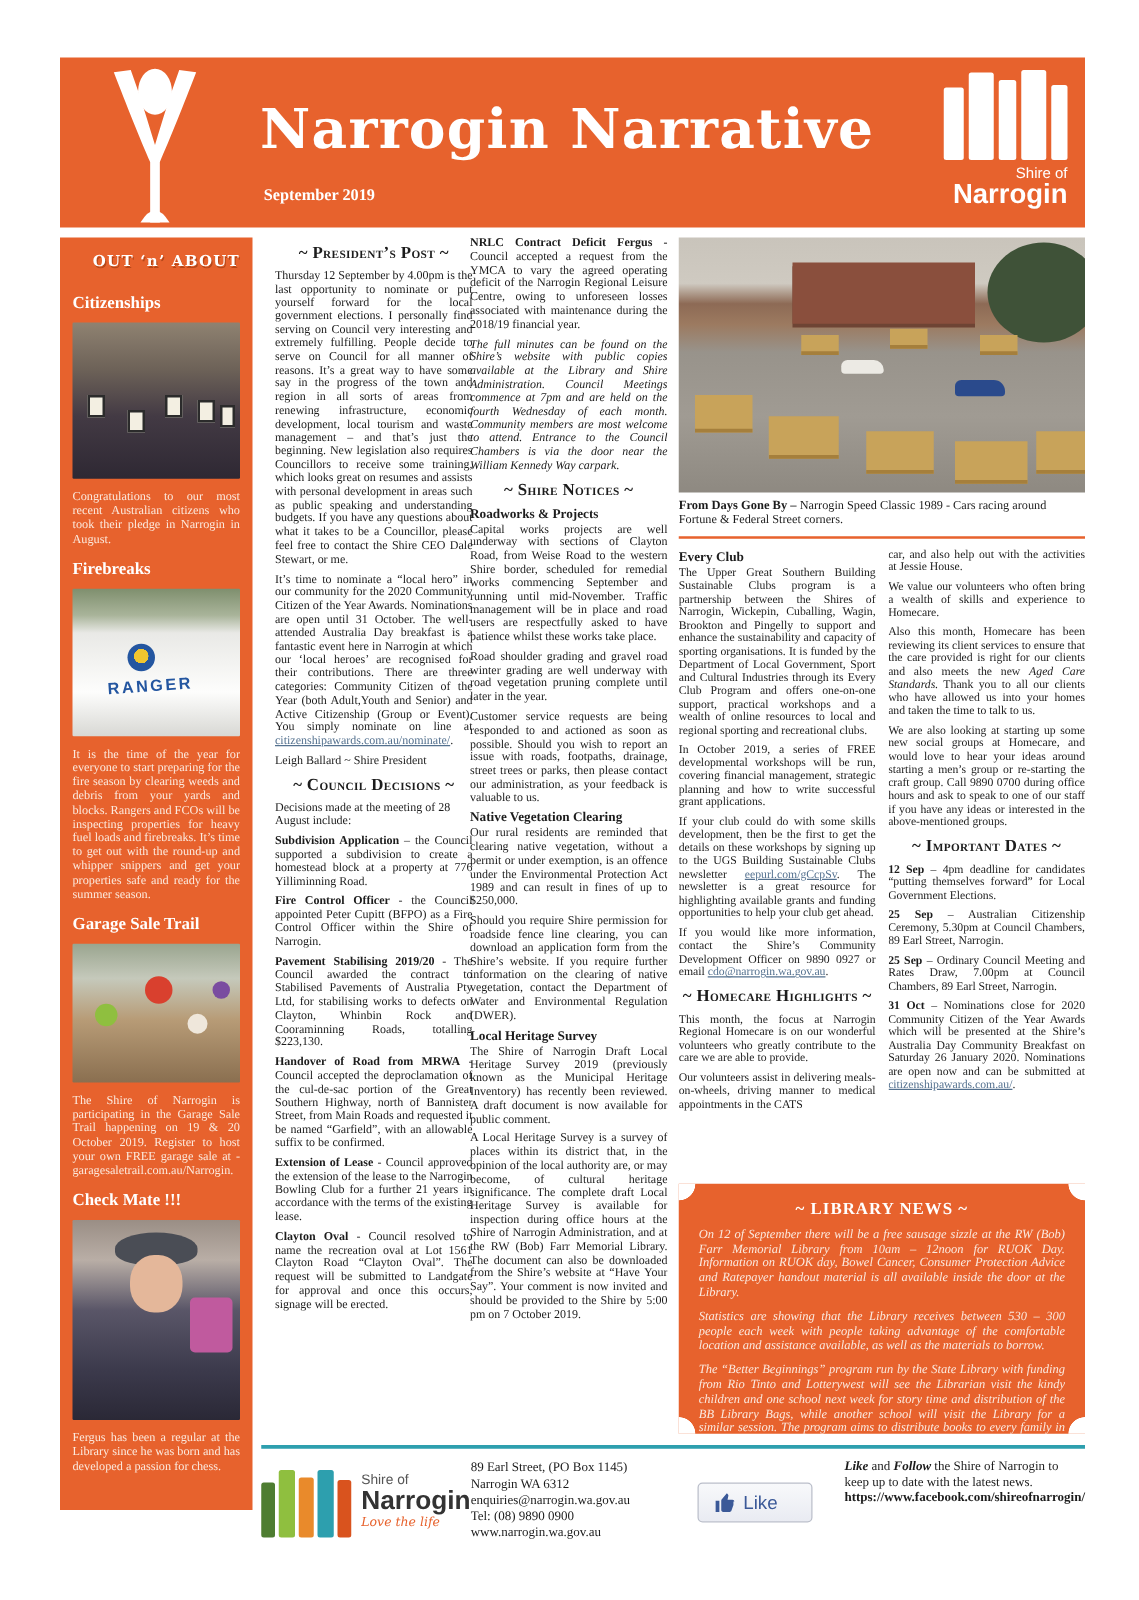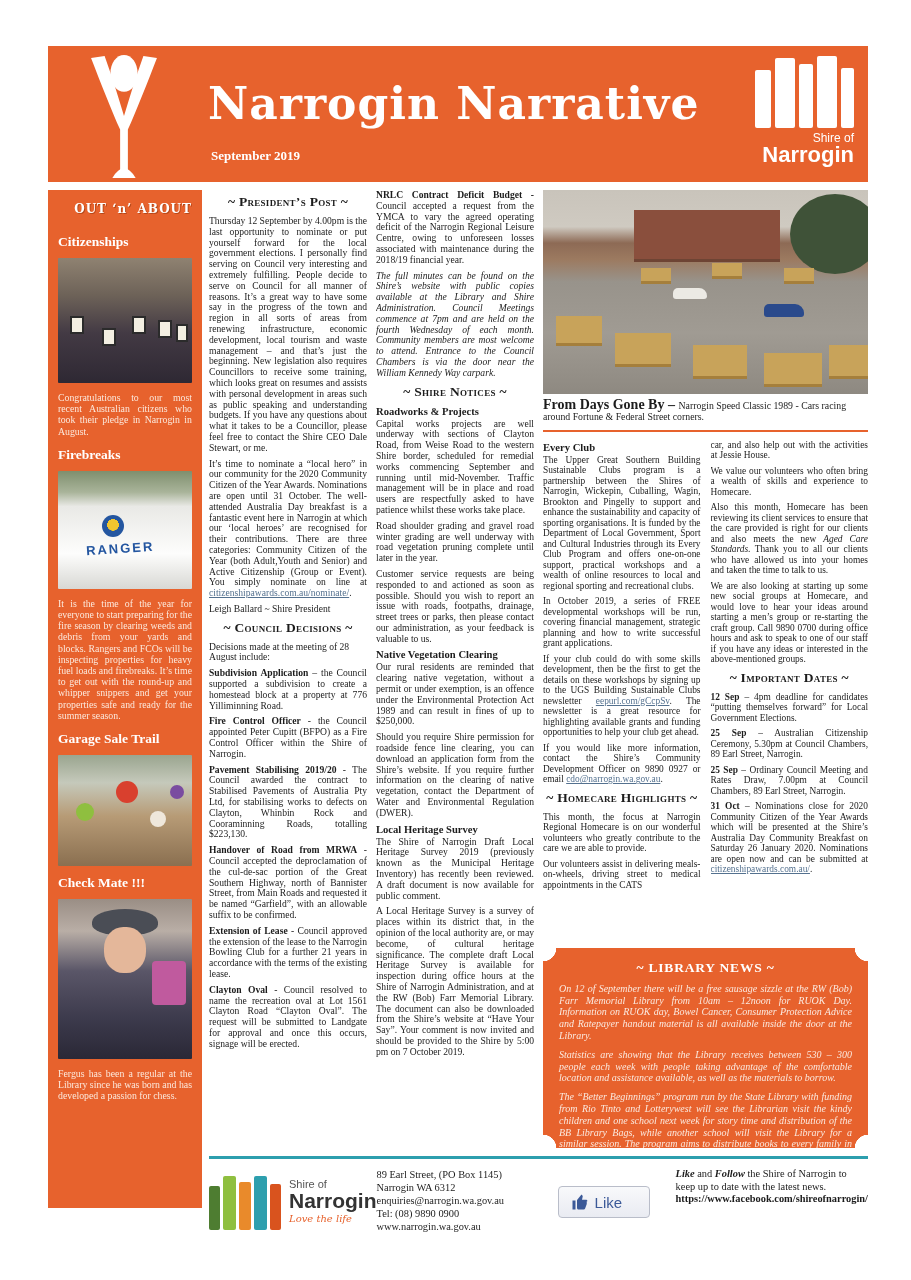--- a/index.html
+++ b/index.html
@@ -32,38 +32,38 @@
   .ph-garage { height:111px; background:linear-gradient(180deg,#9aa58f 0%,#c5c9bb 25%,#b79b76 55%,#8a6f50 100%);}
   .ph-garage .dot { position:absolute; border-radius:50%; }
   .ph-chess { height:160px; background:linear-gradient(180deg,#9a8e85 0%,#b9aea6 20%,#5a5668 45%,#3c3a4c 75%,#2a2836 100%); }
   .ph-chess .hat { position:absolute; left:34px; top:10px; width:66px; height:26px; border-radius:50% 50% 40% 40%; background:#4a4d55; }
   .ph-chess .face { position:absolute; left:46px; top:28px; width:42px; height:46px; border-radius:46%; background:#e4b79a; }
   .ph-chess .chair { position:absolute; right:6px; top:62px; width:34px; height:44px; background:#c05a9e; border-radius:4px; }
 
   
   .col { position:absolute; top:190px; height:968px; overflow:hidden; font-size:9.6px; line-height:10.8px; text-align:justify; }
   .col p { margin-bottom:5px; }
-  .col1 { left:209px; width:158px; }
+  .col1 { left:220px; width:158px; }
   .col2 { left:376px; width:158px; }
   .sec-head { font-weight:bold; font-variant-caps:small-caps; font-size:13.5px; line-height:15px; text-align:center; margin:4px 0 7px 0; letter-spacing:.3px; }
   .sub-head { font-weight:bold; font-size:10.6px; line-height:12px; margin:2px 0 1px 0; text-align:left; }
   .italic-note { font-style:italic; }
   a.doc-link { color:#54718f; text-decoration:underline; }
 
   
   .right-region { position:absolute; left:543px; top:190px; width:325px; height:968px; }
   .ph-speed { width:100%; height:204px; position:relative; overflow:hidden;
       background:linear-gradient(180deg,#c9c4bb 0%,#cfcac1 18%,#8d6a55 26%,#9c7a60 34%,#98938b 45%,#a09b93 70%,#8e8981 100%); }
   .ph-speed .building { position:absolute; left:28%; top:10%; width:45%; height:24%; background:#8a4f3d; box-shadow:0 3px 0 #6e4434; }
   .ph-speed .tree { position:absolute; right:-12px; top:2%; width:90px; height:80px; border-radius:50%; background:#3f5238; }
   .ph-speed .bale { position:absolute; background:#c8a35a; box-shadow:inset 0 -3px 0 #a57f3c; }
   .ph-speed .car-w { position:absolute; left:40%; top:48%; width:34px; height:11px; background:#eceae4; border-radius:5px 8px 3px 3px; }
   .ph-speed .car-b { position:absolute; left:68%; top:56%; width:40px; height:13px; background:#2a4a8c; border-radius:5px 9px 3px 3px; }
   .speed-cap { font-size:9.8px; line-height:11.4px; margin-top:5px; text-align:left; }
-  .speed-cap b { font-size:14px; }
+  .speed-cap b { font-size:10px; }
   .orange-rule { height:2px; background:#e7622d; margin:7px 0 8px 0; }
   .cols34 { display:flex; gap:10px; height:502px; overflow:hidden; margin-bottom:6px; }
   .c34 { width:158px; font-size:9.4px; line-height:10.5px; text-align:justify; overflow:hidden; }
   .c34 p { margin-bottom:5px; }
 
   
   .library-box { height:200px; background-color:#e7622d; color:#fbe9df; padding:12px 16px 10px 16px; overflow:hidden;
       background-image:
         radial-gradient(circle 13px at 0 0, #fff 13px, rgba(0,0,0,0) 13.5px),
         radial-gradient(circle 13px at 100% 0, #fff 13px, rgba(0,0,0,0) 13.5px),
@@ -139,20 +139,21 @@
     </div>
     <div class="sb-cap">It is the time of the year for everyone to start preparing for the fire season by clearing weeds and debris from your yards and blocks. Rangers and FCOs will be inspecting properties for heavy fuel loads and firebreaks. It’s time to get out with the round-up and whipper snippers and get your properties safe and ready for the summer season.</div>
 
     <div class="sb-head">Garage Sale Trail</div>
     <div class="sb-photo ph-garage">
       <div class="dot" style="left:18px;top:48px;width:18px;height:18px;background:#8fbf3f;"></div>
       <div class="dot" style="left:58px;top:26px;width:22px;height:22px;background:#d9402e;"></div>
       <div class="dot" style="left:92px;top:56px;width:16px;height:16px;background:#efe7db;"></div>
       <div class="dot" style="left:112px;top:30px;width:14px;height:14px;background:#7a4ca0;"></div>
     </div>
+    <div class="sb-cap">The Shire of Narrogin is participating in the Garage Sale Trail happening on 19 &amp; 20 October 2019. Register to host your own FREE garage sale at - garagesaletrail.com.au/Narrogin.</div>
 
     <div class="sb-head">Check Mate !!!</div>
     <div class="sb-photo ph-chess">
       <div class="hat"></div>
       <div class="face"></div>
       <div class="chair"></div>
     </div>
     <div class="sb-cap">Fergus has been a regular at the Library since he was born and has developed a passion for chess.</div>
   </aside>
 
@@ -168,21 +169,21 @@
     <p style="text-align:left;">Decisions made at the meeting of 28 August include:</p>
     <p><b>Subdivision Application</b><span> – the Council supported a subdivision to create a homestead block at a property at 776 Yilliminning Road.</span></p>
     <p><b>Fire Control Officer</b><span> - the Council appointed Peter Cupitt (BFPO) as a Fire Control Officer within the Shire of Narrogin.</span></p>
     <p><b>Pavement Stabilising 2019/20</b><span> - The Council awarded the contract to Stabilised Pavements of Australia Pty Ltd, for stabilising works to defects on Clayton, Whinbin Rock and Cooraminning Roads, totalling $223,130.</span></p>
     <p><b>Handover of Road from MRWA</b><span> - Council accepted the deproclamation of the cul-de-sac portion of the Great Southern Highway, north of Bannister Street, from Main Roads and requested it be named “Garfield”, with an allowable suffix to be confirmed.</span></p>
     <p><b>Extension of Lease</b><span> - Council approved the extension of the lease to the Narrogin Bowling Club for a further 21 years in accordance with the terms of the existing lease.</span></p>
     <p><b>Clayton Oval</b><span> - Council resolved to name the recreation oval at Lot 1561 Clayton Road “Clayton Oval”. The request will be submitted to Landgate for approval and once this occurs, signage will be erected.</span></p>
   </section>
 
   <section class="col col2">
-    <p><b>NRLC Contract Deficit Budget -</b><span> Council accepted a request from the YMCA to vary the agreed operating deficit of the Narrogin Regional Leisure Centre, owing to unforeseen losses associated with maintenance during the 2018/19 financial year.</span></p>
+    <p><b>NRLC Contract Deficit Fergus -</b><span> Council accepted a request from the YMCA to vary the agreed operating deficit of the Narrogin Regional Leisure Centre, owing to unforeseen losses associated with maintenance during the 2018/19 financial year.</span></p>
     <p class="italic-note">The full minutes can be found on the Shire’s website with public copies available at the Library and Shire Administration. Council Meetings commence at 7pm and are held on the fourth Wednesday of each month. Community members are most welcome to attend. Entrance to the Council Chambers is via the door near the William Kennedy Way carpark.</p>
 
     <h2 class="sec-head">~ Shire Notices ~</h2>
     <div class="sub-head">Roadworks &amp; Projects</div>
     <p>Capital works projects are well underway with sections of Clayton Road, from Weise Road to the western Shire border, scheduled for remedial works commencing September and running until mid-November. Traffic management will be in place and road users are respectfully asked to have patience whilst these works take place.</p>
     <p>Road shoulder grading and gravel road winter grading are well underway with road vegetation pruning complete until later in the year.</p>
     <p>Customer service requests are being responded to and actioned as soon as possible. Should you wish to report an issue with roads, footpaths, drainage, street trees or parks, then please contact our administration, as your feedback is valuable to us.</p>
 
     <div class="sub-head">Native Vegetation Clearing</div>
     <p>Our rural residents are reminded that clearing native vegetation, without a permit or under exemption, is an offence under the Environmental Protection Act 1989 and can result in fines of up to $250,000.</p>
@@ -220,21 +221,21 @@
         <p>The Upper Great Southern Building Sustainable Clubs program is a partnership between the Shires of Narrogin, Wickepin, Cuballing, Wagin, Brookton and Pingelly to support and enhance the sustainability and capacity of sporting organisations. It is funded by the Department of Local Government, Sport and Cultural Industries through its Every Club Program and offers one-on-one support, practical workshops and a wealth of online resources to local and regional sporting and recreational clubs.</p>
         <p>In October 2019, a series of FREE developmental workshops will be run, covering financial management, strategic planning and how to write successful grant applications.</p>
         <p>
           <span>If your club could do with some skills development, then be the first to get the details on these workshops by signing up to the UGS Building Sustainable Clubs newsletter </span><a class="doc-link" href="#">eepurl.com/gCcpSv</a><span>. The newsletter is a great resource for highlighting available grants and funding opportunities to help your club get ahead.</span>
         </p>
         <p>
           <span>If you would like more information, contact the Shire’s Community Development Officer on 9890 0927 or email </span><a class="doc-link" href="#">cdo@narrogin.wa.gov.au</a><span>.</span>
         </p>
         <h2 class="sec-head">~ Homecare Highlights ~</h2>
         <p>This month, the focus at Narrogin Regional Homecare is on our wonderful volunteers who greatly contribute to the care we are able to provide.</p>
-        <p>Our volunteers assist in delivering meals-on-wheels, driving street to medical appointments in the CATS</p>
+        <p>Our volunteers assist in delivering meals-on-wheels, driving manner to medical appointments in the CATS</p>
       </div>
 
       <div class="c34">
         <p>car, and also help out with the activities at Jessie House.</p>
         <p>We value our volunteers who often bring a wealth of skills and experience to Homecare.</p>
         <p>
           <span>Also this month, Homecare has been reviewing its client services to ensure that the care provided is right for our clients and also meets the new </span><i>Aged Care Standards.</i><span> Thank you to all our clients who have allowed us into your homes and taken the time to talk to us.</span>
         </p>
         <p>We are also looking at starting up some new social groups at Homecare, and would love to hear your ideas around starting a men’s group or re-starting the craft group. Call 9890 0700 during office hours and ask to speak to one of our staff if you have any ideas or interested in the above-mentioned groups.</p>
 

